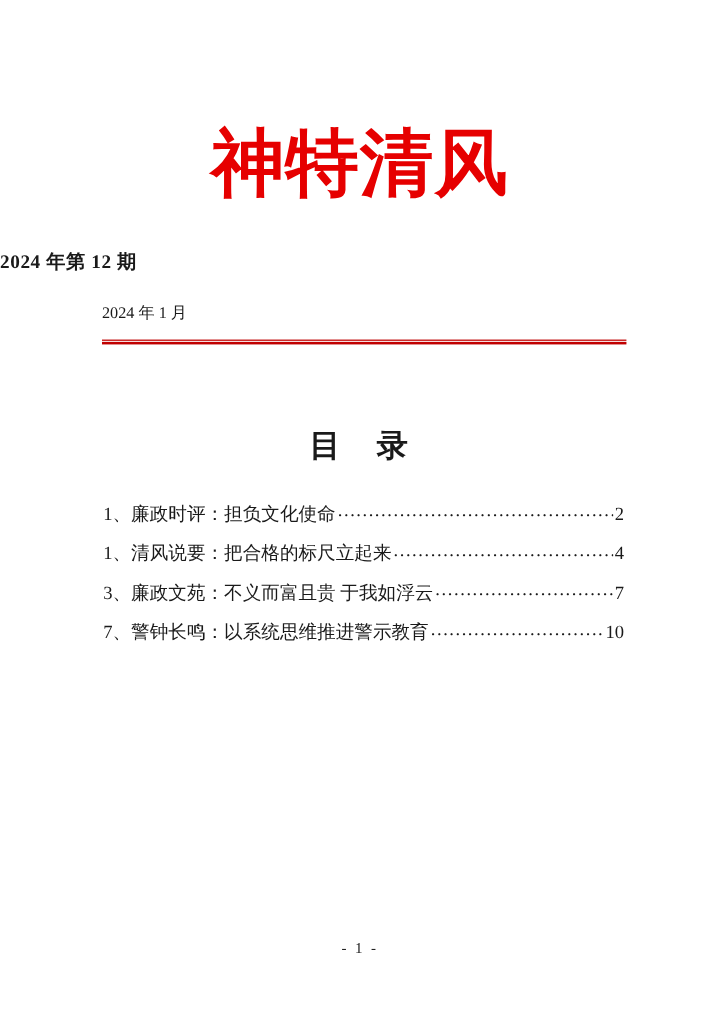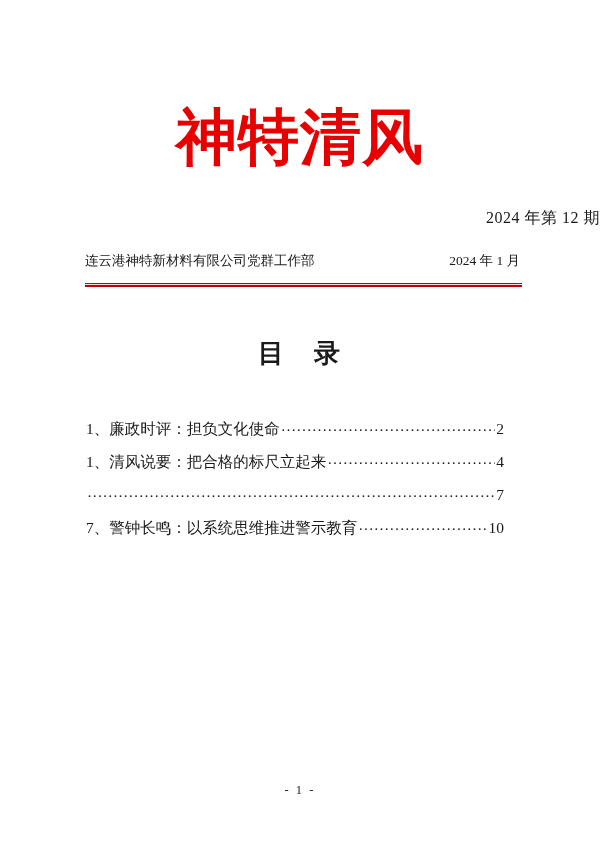--- a/index.html
+++ b/index.html
@@ -31,23 +31,24 @@
     font-weight: 600;
     color: var(--accent);
     letter-spacing: 1px;
     white-space: nowrap;
   }
   .issue-line {
     position: absolute;
     top: 208px;
     left: 0;
     width: 600px;
-    text-align: right;
+    text-align: left;
     font-size: 16px;
     letter-spacing: 0.5px;
+    font-weight: bold;
   }
   .publisher-row {
     position: absolute;
     top: 252px;
     left: 85px;
     right: 80px;
     display: flex;
     justify-content: space-between;
     align-items: baseline;
     font-size: 13.5px;
@@ -57,34 +58,34 @@
     top: 283px;
     left: 85px;
     right: 78px;
     height: 1px;
     border-top: 1px solid var(--rule);
     border-bottom: 2px solid var(--rule);
     background: #f6dcdc;
   }
   .toc-title {
     position: absolute;
-    top: 336px;
+    top: 354px;
     left: 0;
     width: 600px;
     text-align: center;
     font-size: 26px;
     font-weight: 700;
     letter-spacing: 2px;
     white-space: nowrap;
   }
   .toc-list {
     position: absolute;
     top: 412px;
     left: 86px;
-    right: 96px;
+    right: 80px;
   }
   .toc-item {
     display: flex;
     align-items: baseline;
     height: 33px;
     line-height: 33px;
     font-size: 15.5px;
   }
   .toc-item-label {
     white-space: nowrap;
@@ -115,21 +116,20 @@
   }
 </style>
 </head>
 <body>
 
 <div class="masthead-title">神特清风</div>
 
 <div class="issue-line">2024 年第 12 期</div>
 
 <div class="publisher-row">
-  <span>连云港神特新材料有限公司党群工作部</span>
   <span>2024 年 1 月</span>
 </div>
 
 <div class="masthead-rule"></div>
 
 <div class="toc-title">目　录</div>
 
 <div class="toc-list">
 
   <div class="toc-item">
@@ -138,20 +138,21 @@
     <span class="toc-page">2</span>
   </div>
 
   <div class="toc-item">
     <span class="toc-item-label">1、清风说要：把合格的标尺立起来</span>
     <span class="toc-leader">………………………………………………………………………………………………………………</span>
     <span class="toc-page">4</span>
   </div>
 
   <div class="toc-item">
+    <span class="toc-item-label">3、廉政文苑：不义而富且贵  于我如浮云</span>
     <span class="toc-leader">………………………………………………………………………………………………………………</span>
     <span class="toc-page">7</span>
   </div>
 
   <div class="toc-item">
     <span class="toc-item-label">7、警钟长鸣：以系统思维推进警示教育</span>
     <span class="toc-leader">………………………………………………………………………………………………………………</span>
     <span class="toc-page">10</span>
   </div>
 

